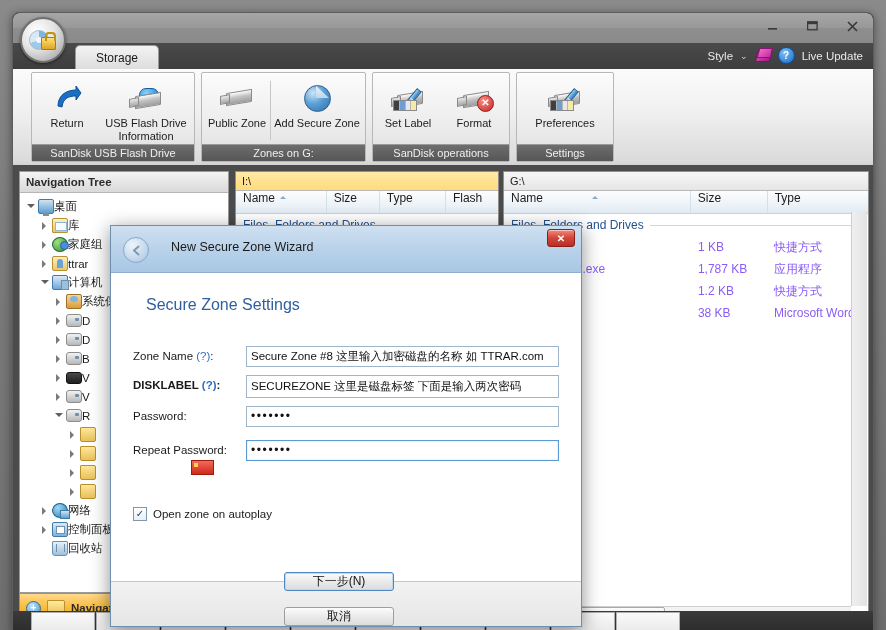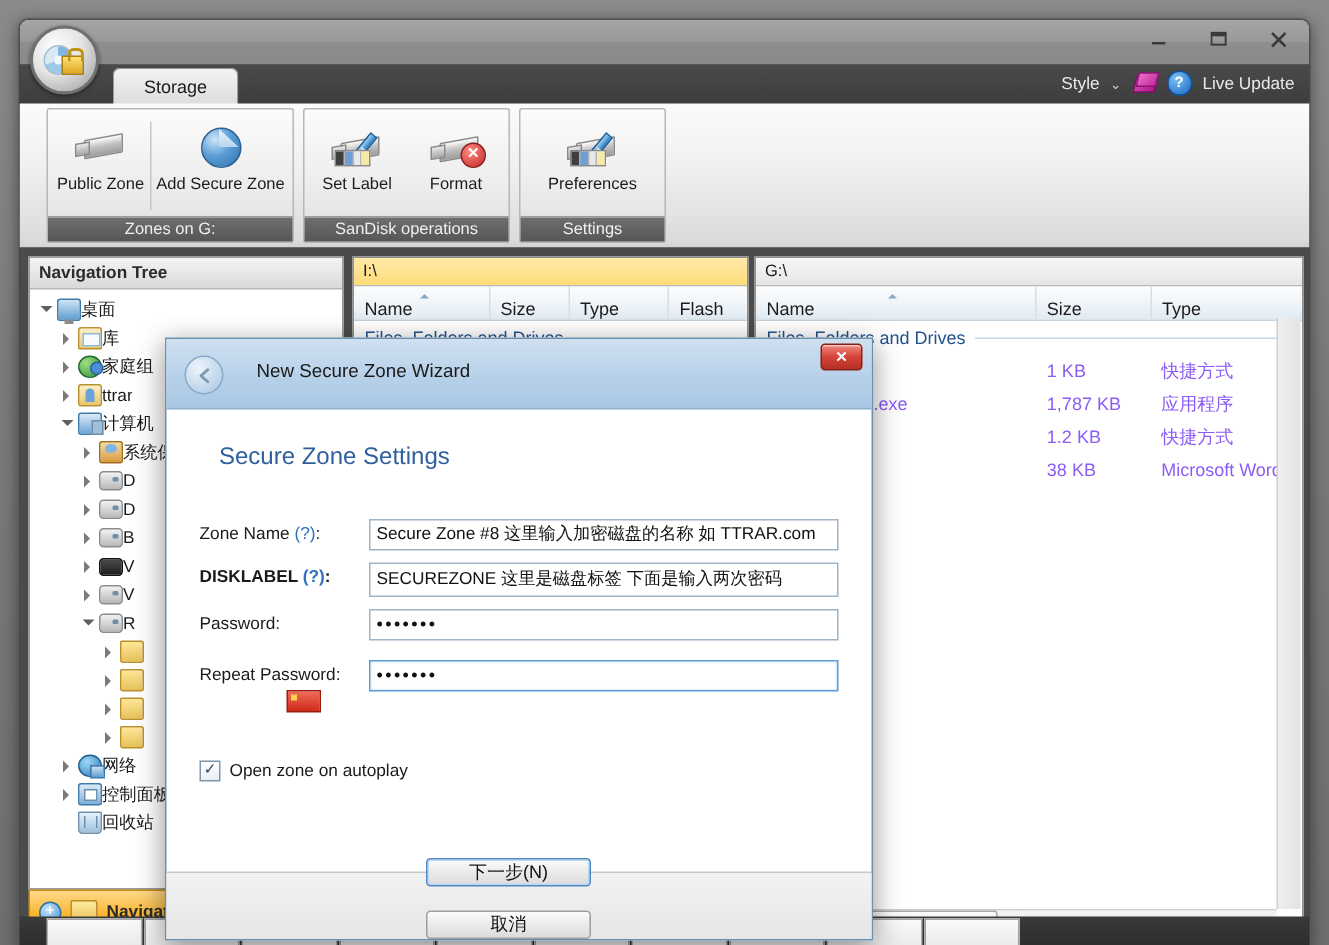--- a/index.html
+++ b/index.html
@@ -255,21 +255,21 @@
   .fpath.active { background: linear-gradient(180deg,#ffe9a8,#ffdc7a); }
   .fpath.inactive { background: linear-gradient(180deg,#f6f6f6,#e6e6e6); }
   .fhdr {
     display:flex; height:22px;
     background:linear-gradient(180deg,#fdfdfd,#eef4f9 55%,#e1eaf2);
     border-bottom:1px solid #c4d3de;
     font-size:12px; color:#1c1c1c;
   }
   .fhdr .hc {
     position:relative;
-    display:flex; align-items:flex-end; padding-left:7px;
+    display:flex; align-items:flex-start; padding-left:7px;
     border-right:1px solid #d4dfe8; cursor:default;
   }
   .sortcaret{position:absolute;left:44px;top:2px;width:0;height:0;
     border:3px solid transparent;border-bottom-color:#8aa8bf;}
   .grouprow{
     display:flex;align-items:center;gap:6px;height:22px;padding-left:7px;
     font-size:12px;color:#23528f;
   }
   .grouprow .ln{flex:1;height:1px;background:#c9d8e5;margin-right:8px;}
   .frow{display:flex;height:22px;align-items:center;font-size:12px;color:#8b5cf6;cursor:default;}
@@ -434,20 +434,43 @@
         <span class="chevdn">⌄</span>
         <span class="ic-style"></span>
         <span class="ic-help">?</span>
         <span>Live Update</span>
       </div>
     </div>
 
     <div class="ribbon">
       <div class="rgroups">
 
+        <div class="rgroup">
+          <div class="ritems">
+            <div class="ritem">
+              <div class="gl">
+                <svg width="30" height="27" viewBox="0 0 30 27">
+                  <path d="M6 22 C6 10, 16 6, 24 6 L24 2 L29 9 L24 16 L24 12 C17 12, 11 14, 10 23 Z" fill="#1a6fc4" stroke="#0f4f93" stroke-width="1"></path>
+                </svg>
+              </div>
+              <div>Return</div>
+            </div>
+            <div class="ritem wide">
+              <div class="gl">
+                <div class="usbstick" style="margin-top:6px">
+                  <div class="bubble"></div>
+                  <div class="body"></div>
+                    <div class="tip"></div>
+                </div>
+              </div>
+              <div>USB Flash Drive Information</div>
+            </div>
+          </div>
+          <div class="gtitle">SanDisk  USB Flash Drive</div>
+        </div>
 
         <div class="rgroup">
           <div class="ritems">
             <div class="ritem">
               <div class="gl">
                 <div class="usbstick">
                     <div class="body"></div>
                     <div class="tip"></div>
                   </div>
               </div>

